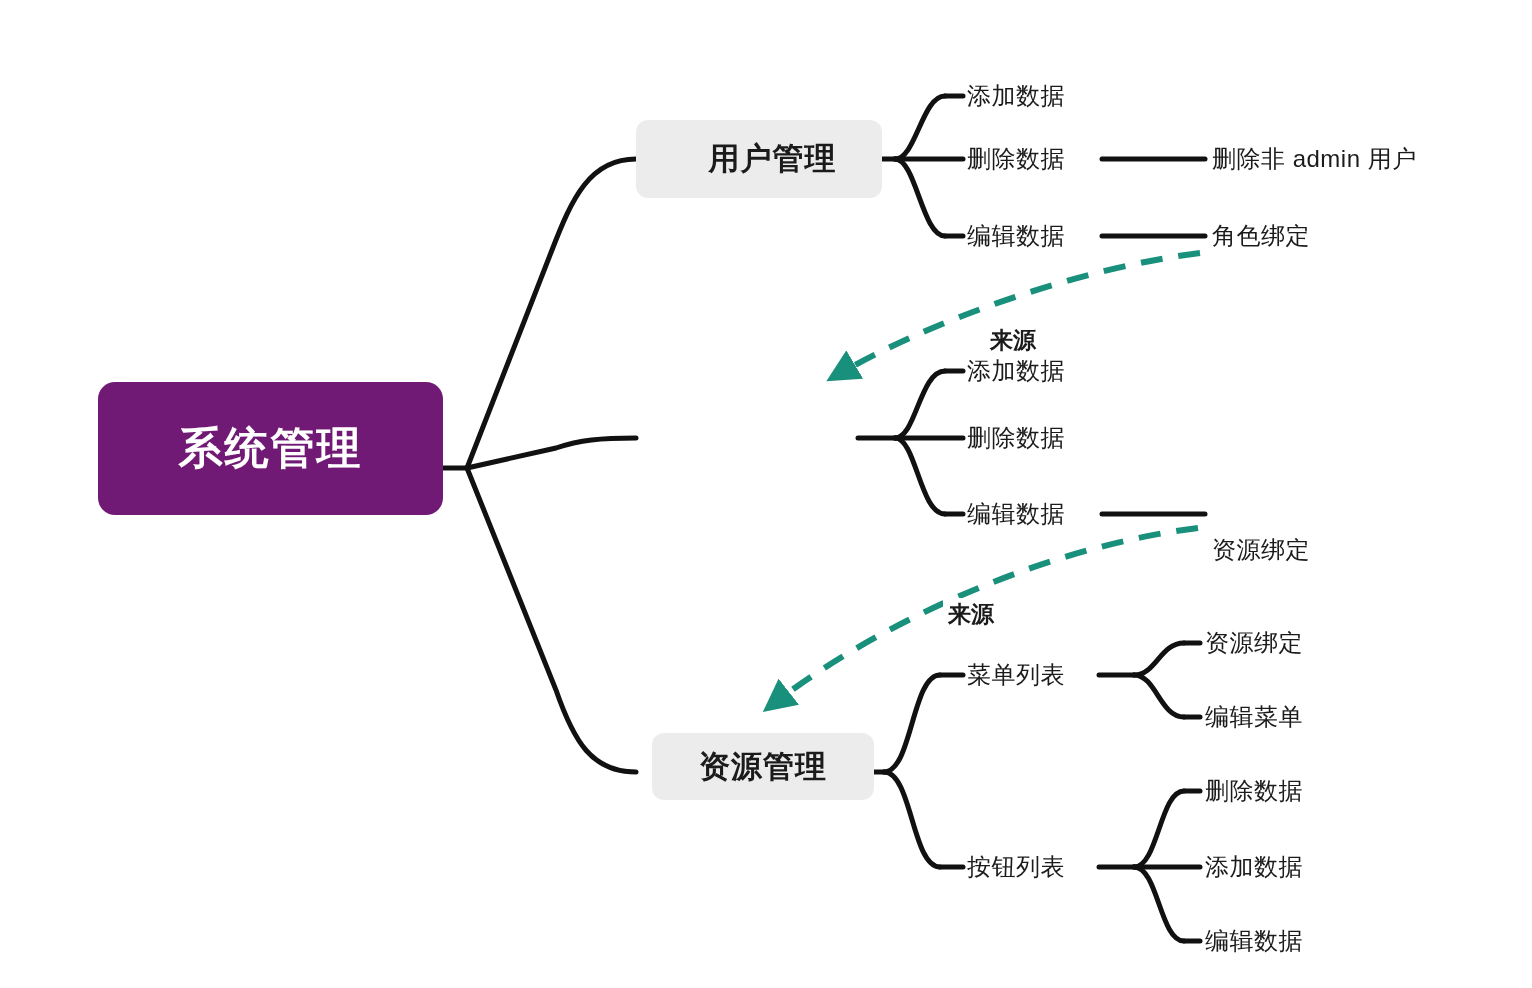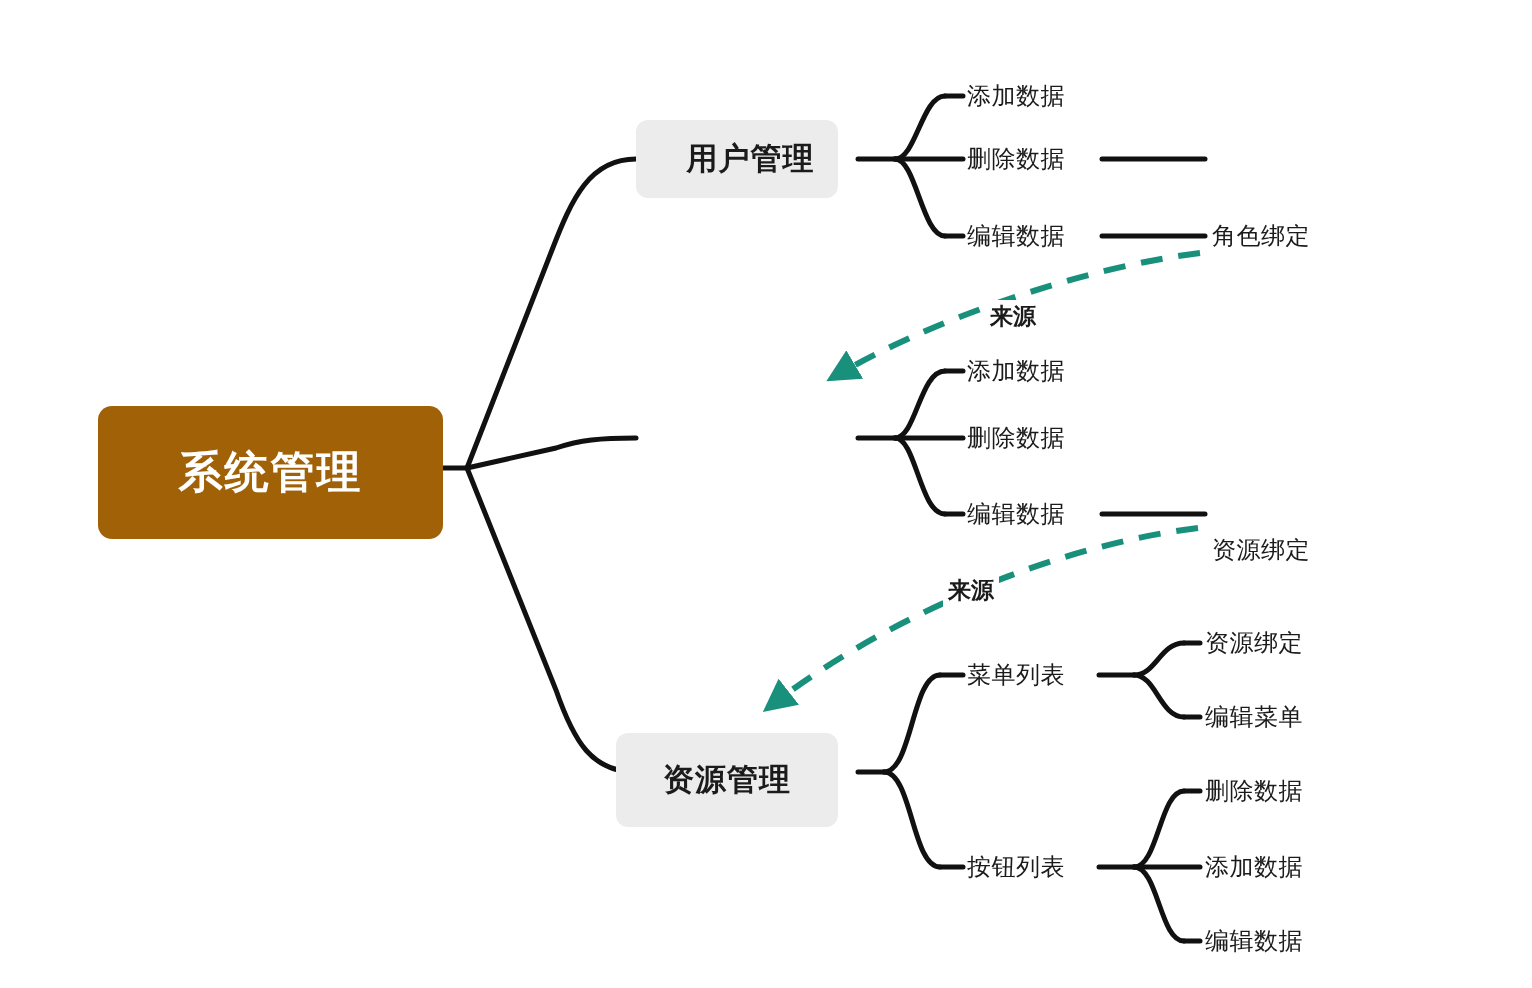--- a/index.html
+++ b/index.html
@@ -63,20 +63,21 @@
     letter-spacing: 0.5px;
   }
   .edge-label {
     position: absolute;
     font-size: 23px;
     font-weight: bold;
     color: #1b1b1b;
     background: #ffffff;
     padding: 1px 5px;
     white-space: nowrap;
+    margin-top: 24px;
   }
 </style>
 </head>
 <body>
 
 <div id="canvas">
 
   <svg id="edges" viewBox="0 0 1532 988" xmlns="http://www.w3.org/2000/svg">
     <defs>
       <marker id="arrowTeal" viewBox="0 0 10 10" refX="8" refY="5" markerWidth="5.5" markerHeight="5.5" orient="auto-start-reverse">
@@ -136,54 +137,57 @@
       <path d="M 1134 867 C 1158 867 1160 941 1184 941"></path>
       <path d="M 1184 941 L 1200 941"></path>
     </g>
 
     <g id="cross-links" fill="none" stroke="#19907b" stroke-width="6" stroke-linecap="butt" stroke-dasharray="22 16">
       <path d="M 1200 253 C 1080 268 930 320 832 378" marker-end="url(#arrowTeal)"></path>
       <path d="M 1198 528 C 1050 546 880 620 768 708" marker-end="url(#arrowTeal)"></path>
     </g>
   </svg>
 
-  <div class="node node-root" style="left:98px; top:406px; width:345px; height:133px; background:#a16207;">
+  <div class="node node-root" style="left:98px; top:382px; width:345px; height:133px; background:#701a75;border-radius:17px;">
     <span>系统管理</span>
   </div>
 
-  <div class="node node-branch" style="left:636px; top:120px; width:202px; height:78px; background:#ececec;padding-left:27px;">
+  <div class="node node-branch" style="left:636px; top:120px; width:246px; height:78px; background:#ececec;padding-left:27px;">
     <span>用户管理</span>
   </div>
   <div class="node node-leaf" style="left: 967px; top: 76px; width: 128px; height: 40px;">
     <span>添加数据</span>
   </div>
   <div class="node node-leaf" style="left:967px; top:139px; width:128px; height:40px;">
     <span>删除数据</span>
   </div>
   <div class="node node-leaf" style="left:967px; top:216px; width:128px; height:40px;">
     <span>编辑数据</span>
   </div>
+  <div class="node node-leaf" style="left:1212px; top:139px; width:260px; height:40px;">
+    <span>删除非 admin 用户</span>
+  </div>
   <div class="node node-leaf" style="left:1212px; top:216px; width:128px; height:40px;align-items:center;">
     <span>角色绑定</span>
   </div>
 
   <div class="node node-leaf" style="left:967px; top:351px; width:128px; height:40px;">
     <span>添加数据</span>
   </div>
   <div class="node node-leaf" style="left:967px; top:418px; width:128px; height:40px;">
     <span>删除数据</span>
   </div>
   <div class="node node-leaf" style="left:967px; top:494px; width:128px; height:40px;">
     <span>编辑数据</span>
   </div>
   <div class="node node-leaf" style="left:1212px; top:494px; width:128px; height:40px;margin-top:36px;">
     <span>资源绑定</span>
   </div>
 
-  <div class="node node-branch" style="left:616px; top:733px; width:222px; height:94px; background:#ececec;">
+  <div class="node node-branch" style="left:652px; top:733px; width:222px; height:67px; background:#ececec;">
     <span>资源管理</span>
   </div>
   <div class="node node-leaf" style="left:967px; top:655px; width:128px; height:40px;">
     <span>菜单列表</span>
   </div>
   <div class="node node-leaf" style="left:967px; top:847px; width:128px; height:40px;">
     <span>按钮列表</span>
   </div>
   <div class="node node-leaf" style="left:1205px; top:623px; width:128px; height:40px;">
     <span>资源绑定</span>

